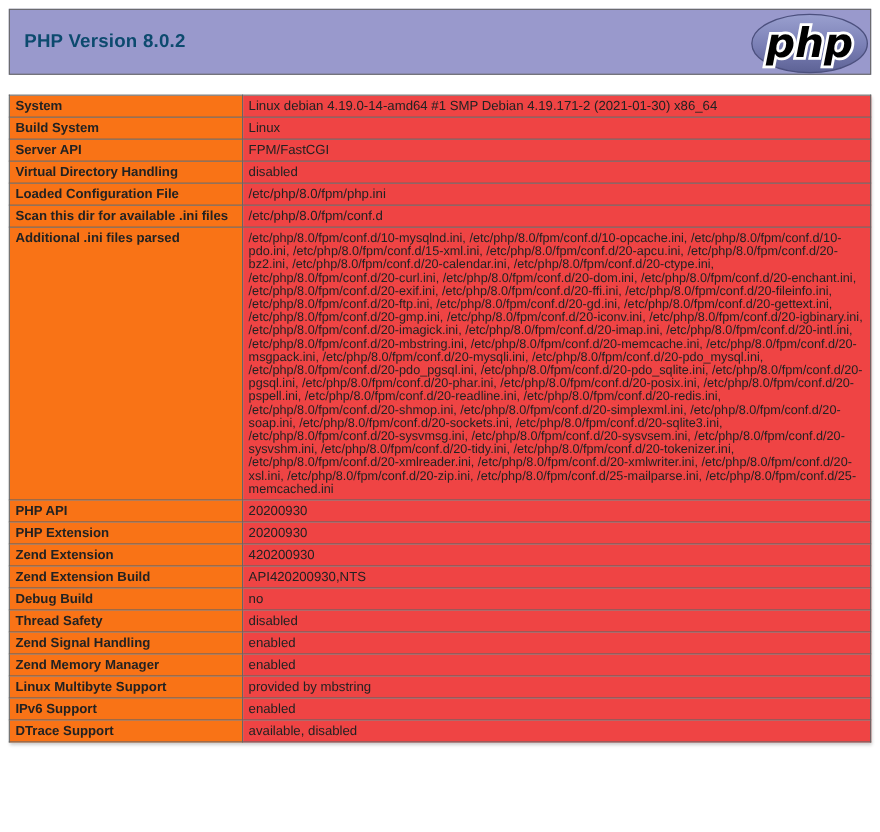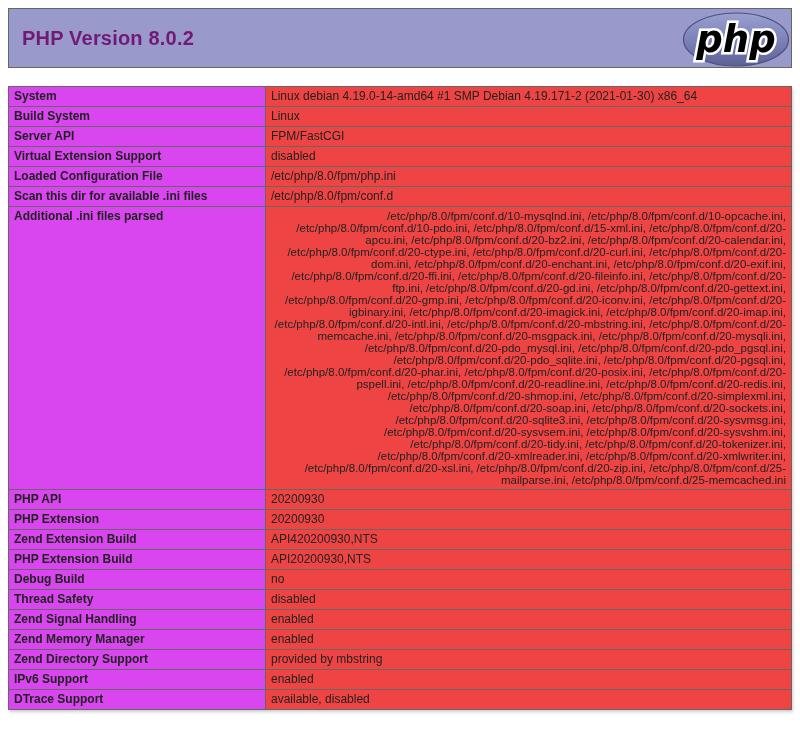--- a/index.html
+++ b/index.html
@@ -22,23 +22,23 @@
     background: #9999cc;
     border: 1px solid #666666;
     height: 60px;
     display: flex;
     align-items: center;
     justify-content: space-between;
     padding-left: 13px;
   }
   .page-title {
     margin: 0;
-    font-size: 20px;
+    font-size: 17px;
     font-weight: bold;
-    color: #701a75;
+    color: #0c4a6e;
     letter-spacing: 0.2px;
   }
   .php-logo {
     margin-right: 1px;
     margin-top: 2px;
     line-height: 0;
     cursor: pointer;
   }
 
   
@@ -49,32 +49,31 @@
     box-shadow: 1px 2px 3px #cccccc;
   }
   table.info td {
     border: 1px solid #666666;
     padding: 2px 5px 3px 5px;
     font-size: 12px;
     line-height: 14px;
     vertical-align: baseline;
   }
   td.cell-label {
-    background: #d946ef;
+    background: #f97316;
     font-weight: bold;
-    width: 257px;
+    width: 212px;
   }
   td.cell-value {
     background: #ef4444;
     word-break: break-word;
   }
   tr.ini-row td.cell-value {
     font-size: 11.5px;
     line-height: 12px;
-    text-align: right;
   }
 </style>
 </head>
 <body>
 
 <div class="page">
 
   <div class="header-band">
     <h1 class="page-title">PHP Version 8.0.2</h1>
     <div class="php-logo">
@@ -100,21 +99,21 @@
       </tr>
       <tr>
         <td class="cell-label">Build System</td>
         <td class="cell-value">Linux</td>
       </tr>
       <tr>
         <td class="cell-label">Server API</td>
         <td class="cell-value">FPM/FastCGI</td>
       </tr>
       <tr>
-        <td class="cell-label">Virtual Extension Support</td>
+        <td class="cell-label">Virtual Directory Handling</td>
         <td class="cell-value">disabled</td>
       </tr>
       <tr>
         <td class="cell-label">Loaded Configuration File</td>
         <td class="cell-value">/etc/php/8.0/fpm/php.ini</td>
       </tr>
       <tr>
         <td class="cell-label">Scan this dir for available .ini files</td>
         <td class="cell-value">/etc/php/8.0/fpm/conf.d</td>
       </tr>
@@ -124,45 +123,45 @@
       </tr>
       <tr>
         <td class="cell-label">PHP API</td>
         <td class="cell-value">20200930</td>
       </tr>
       <tr>
         <td class="cell-label">PHP Extension</td>
         <td class="cell-value">20200930</td>
       </tr>
       <tr>
+        <td class="cell-label">Zend Extension</td>
+        <td class="cell-value">420200930</td>
+      </tr>
+      <tr>
         <td class="cell-label">Zend Extension Build</td>
         <td class="cell-value">API420200930,NTS</td>
-      </tr>
-      <tr>
-        <td class="cell-label">PHP Extension Build</td>
-        <td class="cell-value">API20200930,NTS</td>
       </tr>
       <tr>
         <td class="cell-label">Debug Build</td>
         <td class="cell-value">no</td>
       </tr>
       <tr>
         <td class="cell-label">Thread Safety</td>
         <td class="cell-value">disabled</td>
       </tr>
       <tr>
         <td class="cell-label">Zend Signal Handling</td>
         <td class="cell-value">enabled</td>
       </tr>
       <tr>
         <td class="cell-label">Zend Memory Manager</td>
         <td class="cell-value">enabled</td>
       </tr>
       <tr>
-        <td class="cell-label">Zend Directory Support</td>
+        <td class="cell-label">Linux Multibyte Support</td>
         <td class="cell-value">provided by mbstring</td>
       </tr>
       <tr>
         <td class="cell-label">IPv6 Support</td>
         <td class="cell-value">enabled</td>
       </tr>
       <tr>
         <td class="cell-label">DTrace Support</td>
         <td class="cell-value">available, disabled</td>
       </tr>

